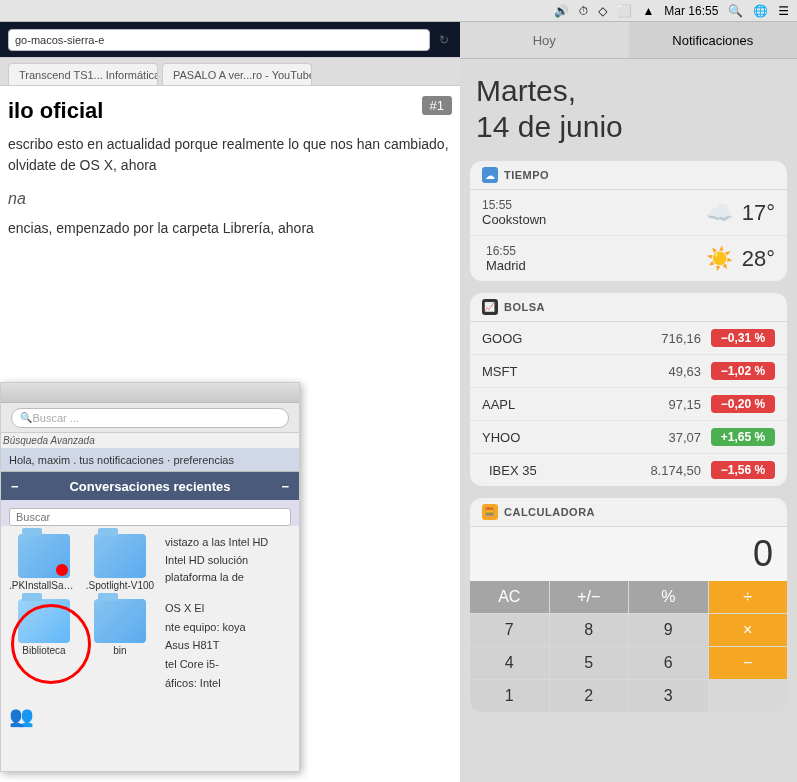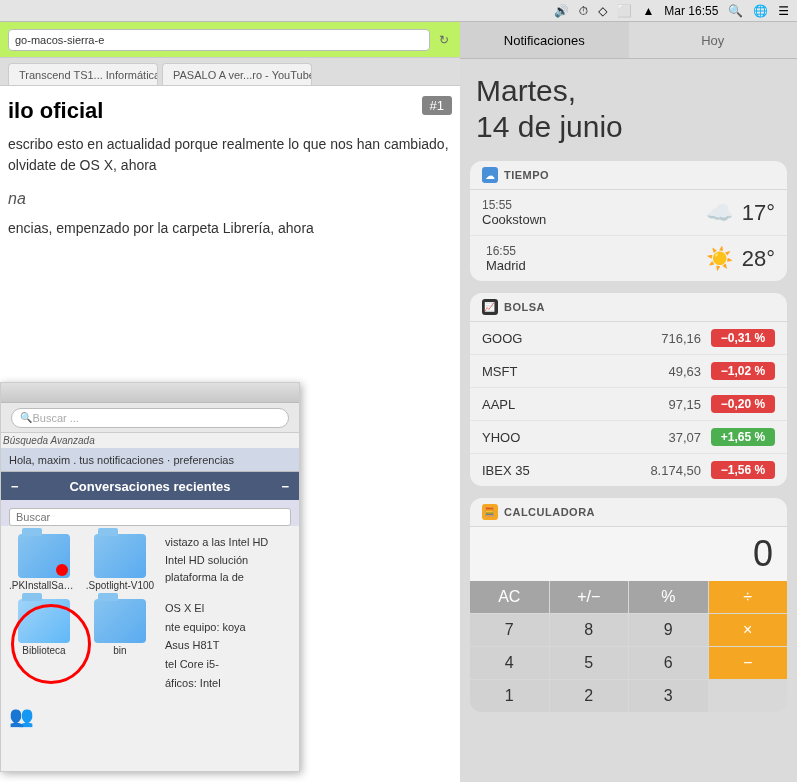--- a/index.html
+++ b/index.html
@@ -46,21 +46,21 @@
       background: #fff;
       display: flex;
       flex-direction: column;
       flex-shrink: 0;
       overflow: hidden;
     }
 
     
     .browser-toolbar {
       height: 36px;
-      background: #bef264;
+      background: #0f172a;
       display: flex;
       align-items: center;
       padding: 0 8px;
       gap: 6px;
       border-bottom: 1px solid #ccc;
     }
     .url-bar {
       flex: 1;
       height: 22px;
       border-radius: 4px;
@@ -391,21 +391,21 @@
     }
     .weather-temp { font-size: 22px; color: #333; font-weight: 300; }
 
     
     .stock-row {
       display: flex;
       align-items: center;
       padding: 7px 12px;
       border-bottom: 1px solid rgba(0,0,0,0.05);
     }
-    .stock-row:last-child { border-bottom: none; }
+    .stock-row:last-child { border-bottom: none; margin-left: 7px; }
     .stock-name { flex: 1; font-size: 13px; color: #333; font-weight: 500; }
     .stock-value { font-size: 13px; color: #555; margin-right: 10px; }
     .stock-badge {
       font-size: 12px;
       font-weight: 600;
       padding: 2px 7px;
       border-radius: 4px;
       color: #fff;
       min-width: 64px;
       text-align: center;
@@ -563,25 +563,25 @@
             <span style="font-size:20px;color:#888;">👥</span>
           </div>
         </div>
       </div>
     </div>
   </div>
 
   <div class="notification-panel">
 
     <div class="nc-header">
+      <div class="nc-tab">
+        <span>Hoy</span>
+      </div>
       <div class="nc-tab active">
         <span>Notificaciones</span>
-      </div>
-      <div class="nc-tab">
-        <span>Hoy</span>
       </div>
     </div>
 
     <div class="nc-date">
       <div>Martes,</div>
       <div>14 de junio</div>
     </div>
 
     <div class="nc-widget">
       <div class="widget-header">

